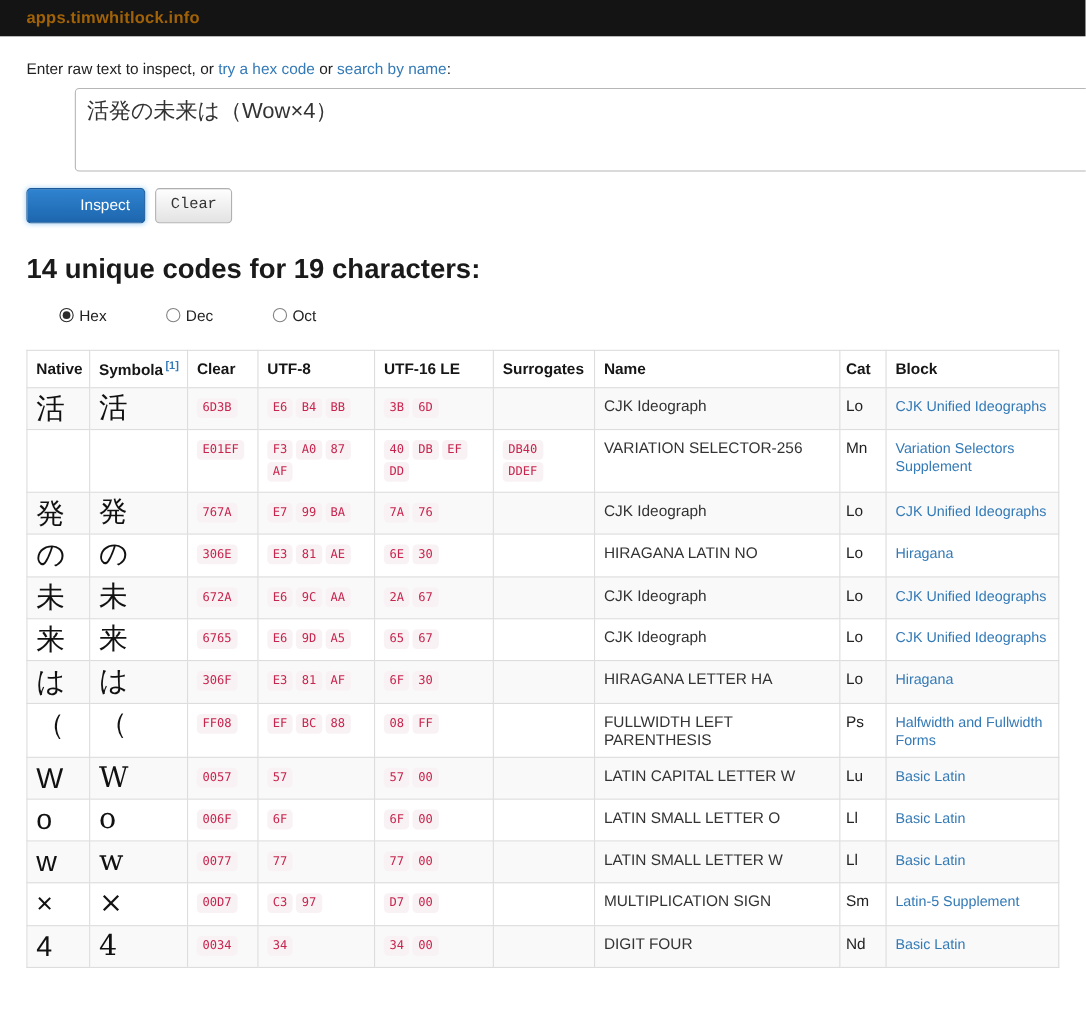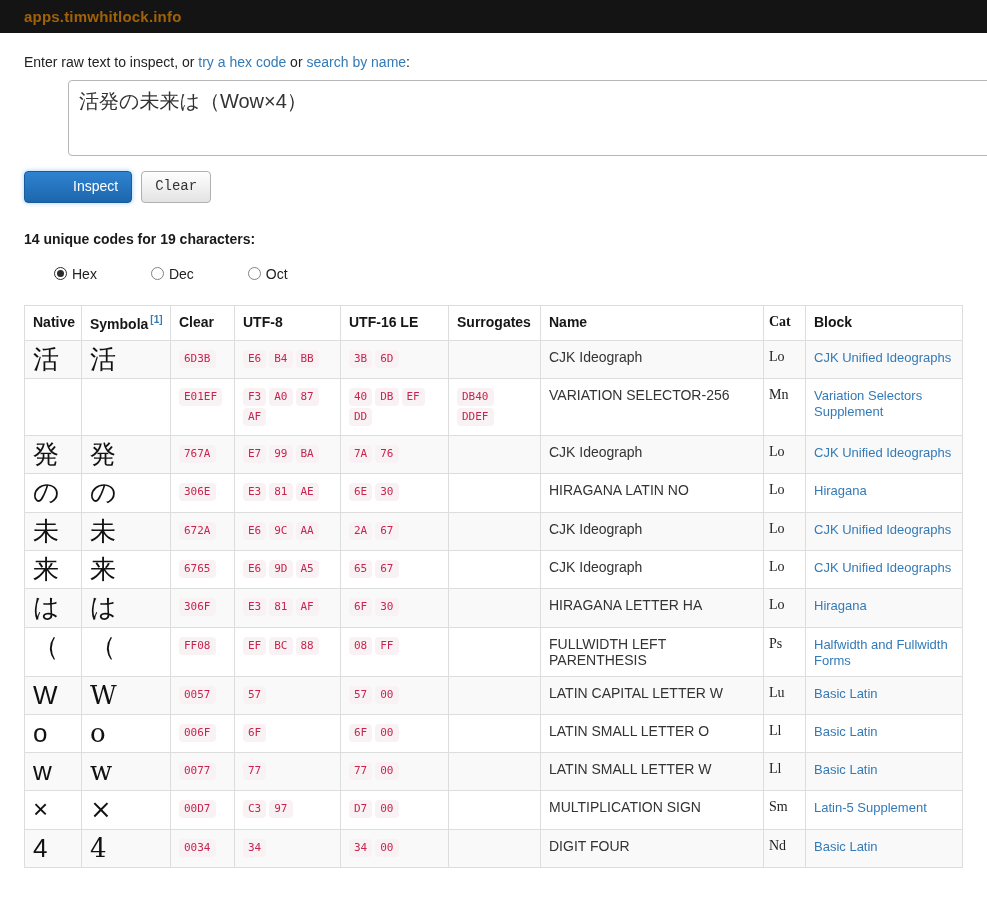--- a/index.html
+++ b/index.html
@@ -21,35 +21,35 @@
   .inspect-input { display:block; width:100%; height:76px; font-size:20px; line-height:1.3;
                    padding:7px 10px; border:1px solid #b6b6b6; border-radius:4px;
                    font-family:"Liberation Sans", sans-serif; color:#333; resize:both; outline:none;margin-left:44px; }
 
   .btn-row { margin-top:15px; display:flex; gap:9px; }
   .btn { font-size:14px; padding:5px 13px; border-radius:4px; cursor:pointer; font-family:inherit; line-height:1.42; }
   .btn-primary { color:#fff; background:linear-gradient(#2f83d0,#1d66ae); border:1px solid #1a5a9b;
                  box-shadow:0 0 5px rgba(82,168,236,.55);padding-left:48px; }
   .btn-default { color:#333; background:linear-gradient(#fefefe,#e3e3e3); border:1px solid #b0b0b0;font-family:Liberation Mono, monospace; }
 
-  .results-heading { margin:28px 0 19px; font-size:14px; font-weight:700; color:#1a1a1a; }
+  .results-heading { margin:28px 0 19px; font-size:25px; font-weight:700; color:#1a1a1a; }
 
   .radix-row { display:flex; gap:24px; align-items:center; font-size:14px; margin-bottom:23px; }
   .radix-option { display:flex; align-items:center; gap:5px; cursor:pointer;padding-left:30px; }
   .radix-option input { appearance:none; -webkit-appearance:none; width:13px; height:13px;
                         border:1px solid #828282; border-radius:50%; background:#fff; cursor:pointer; }
   .radix-option input:checked { border-color:#2b2b2b; }
   .radix-option input:checked::before { content:''; display:block; width:7px; height:7px;
                         margin:2px; border-radius:50%; background:#2b2b2b; }
 
   table.results { border-collapse:collapse; table-layout:fixed; width:100%; }
   .results th, .results td { border:1px solid #ddd; padding:8px; text-align:left;
                              vertical-align:top; font-size:14px; }
   .results th { font-weight:700; color:#161616; white-space:nowrap; overflow:hidden; }
-  .results th.cat-col, .results td.cat { padding-left:5px; padding-right:5px;font-family:Liberation Serif, serif; }
+  .results th.cat-col, .results td.cat { padding-left:5px; padding-right:5px; }
   .results tbody tr.striped { background:#f9f9f9; }
   td.native { font-size:26px; line-height:1.05; padding:5px 8px; color:#111; }
   td.symbola { font-family:"DejaVu Serif", serif; font-size:26px; line-height:1.05; padding:5px 8px; color:#111; }
   td.name-cell { color:#333; }
   td.block a { font-size:13px; }
   code.chip { display:inline-block; font-family:"DejaVu Sans Mono", monospace; font-size:11px;
               line-height:1.1; color:#c7254e; background:#f9f2f4; border-radius:4px;
               padding:3px 5px; margin:1px 3px 1px 0; white-space:nowrap; }
   a.sup { font-size:10px; vertical-align:super; margin-left:2px; }
 </style>

